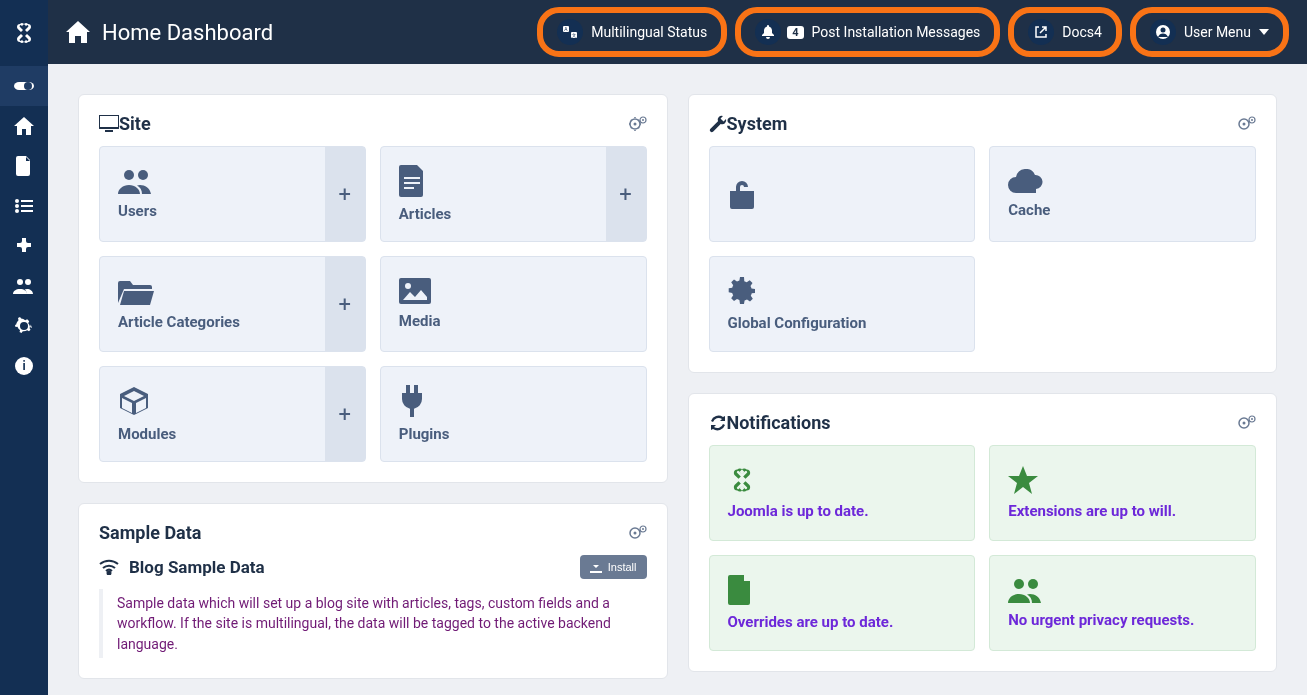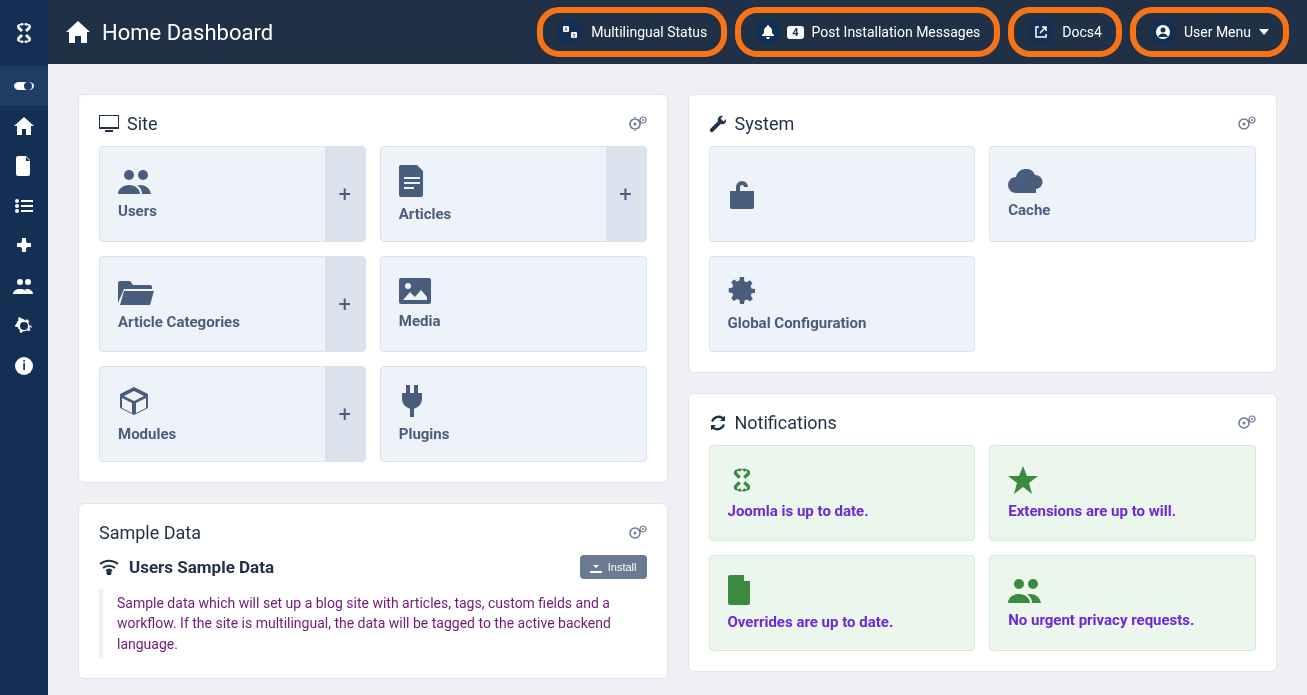--- a/index.html
+++ b/index.html
@@ -12,21 +12,21 @@
 .header { height: 64px; background: #1f3047; color: #fff; display: flex; align-items: center; padding: 0 18px; }
 .header .title-wrap { display: flex; align-items: center; gap: 12px; font-size: 22px; }
 .header .spacer { flex: 1; }
 .pill { display: inline-flex; align-items: center; gap: 8px; background: #1f3047; border: 6px solid #f97316; border-radius: 22px; padding: 6px 14px; margin-left: 8px; font-size: 14px; cursor: pointer; color: #fff; }
 .pill .icon-circle { width: 26px; height: 26px; border-radius: 50%; background: #132f53; display: flex; align-items: center; justify-content: center; font-size: 13px; }
 .badge-num { background: #fff; color: #1f3047; border-radius: 3px; padding: 0 5px; font-size: 11px; font-weight: 700; margin-left: -2px; }
 .main { flex: 1; display: flex; flex-direction: column; }
 .content { flex: 1; overflow: auto; padding: 30px 30px 0 30px; display: grid; grid-template-columns: 1fr 1fr; gap: 20px; align-content: start; }
 .panel { background: #fff; border: 1px solid #e2e5ea; border-radius: 6px; }
 .panel-header { display: flex; align-items: center; padding: 18px 20px 12px 20px; }
-.panel-header .ph-title { display: flex; align-items: center; gap: 8px; font-size: 18px; font-weight: 400; color: #1f3047; }
+.panel-header .ph-title { display: flex; align-items: center; gap: 0; font-size: 18px; font-weight: 700; color: #1f3047; }
 .panel-header .ph-gear { margin-left: auto; color: #6a7a93; cursor: pointer; font-size: 16px; }
 .cards { display: grid; grid-template-columns: 1fr 1fr; gap: 14px; padding: 0 20px 20px 20px; border-radius: 21px; }
 .card { background: #eef2f9; border: 1px solid #dbe2ed; border-radius: 4px; display: flex; align-items: stretch; min-height: 96px; cursor: pointer; }
 .card .card-body { padding: 16px 18px; flex: 1; display: flex; flex-direction: column; justify-content: center; gap: 8px; }
 .card .card-icon { font-size: 28px; color: #495d7d; }
 .card .card-label { font-size: 15px; font-weight: 700; color: #495d7d; }
 .card .card-plus { width: 40px; background: #dbe2ed; display: flex; align-items: center; justify-content: center; font-size: 22px; color: #495d7d; }
 .card.green { background: #ebf6ed; border-color: #d3e9d7; }
 .card.green .card-icon, .card.green .card-label { color: #6d28d9; }
 .sample-block { padding: 0 20px 20px 20px; }
@@ -276,21 +276,21 @@
             </span>
           </div>
           <div class="sample-block">
             <div class="sample-head">
               <span>
                 <svg width="20" height="16" viewBox="0 0 20 16" fill="none" stroke="#1f3047" stroke-width="2">
                     <path d="M1 5a14 14 0 0 1 18 0M4 9a9 9 0 0 1 12 0M7 12a4.5 4.5 0 0 1 6 0"></path>
                     <circle cx="10" cy="14" r="1.5" fill="#1f3047"></circle>
                   </svg>
               </span>
-              <span class="sample-title">Users Sample Data</span>
+              <span class="sample-title">Blog Sample Data</span>
               <button class="install-btn">
                 <span>
                   <svg width="12" height="12" viewBox="0 0 12 12" fill="#fff">
                       <path d="M6 0v7M3 4l3 3 3-3M0 10h12v2H0z"></path>
                     </svg>
                 </span>
                 <span>Install</span>
               </button>
             </div>
             <div class="sample-desc">Sample data which will set up a blog site with articles, tags, custom fields and a workflow. If the site is multilingual, the data will be tagged to the active backend language.</div>

